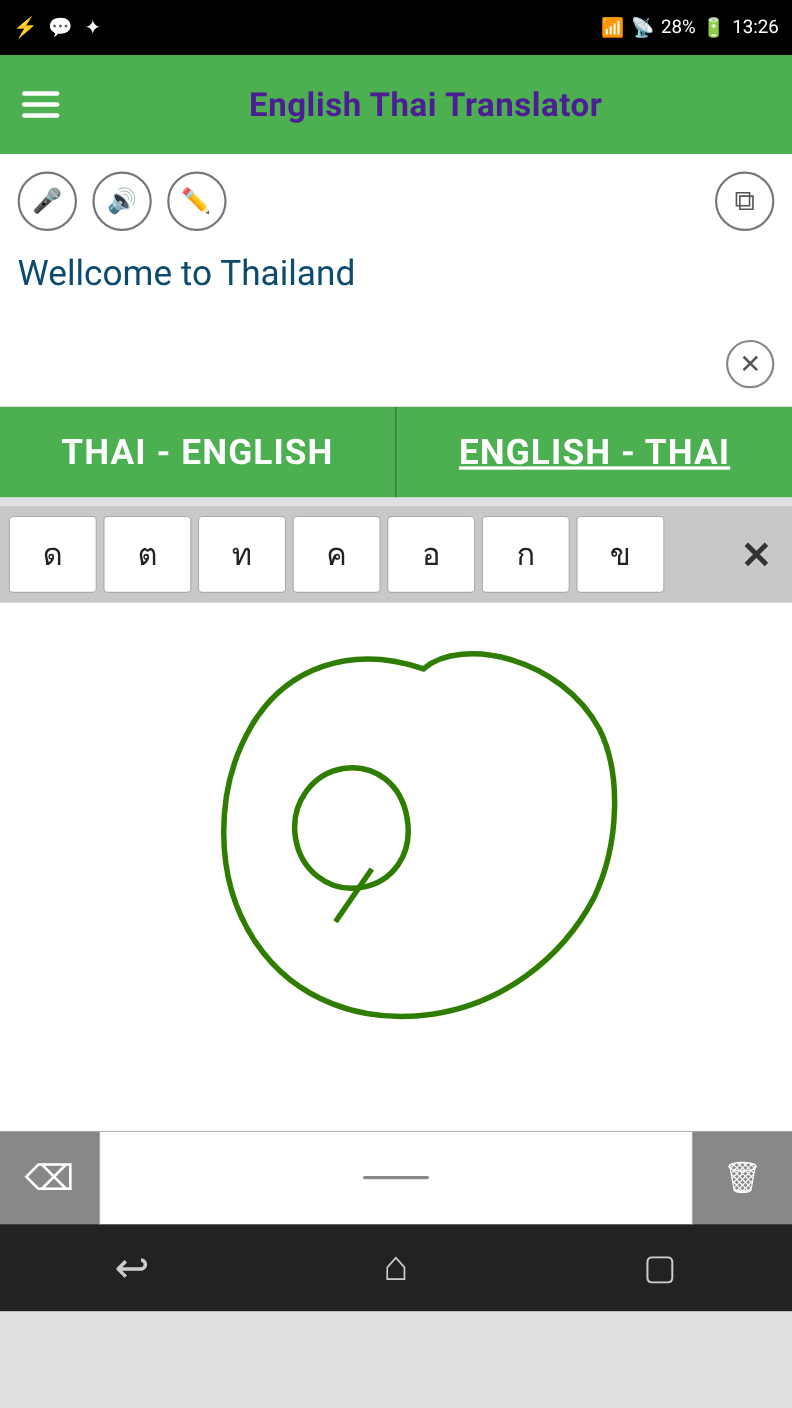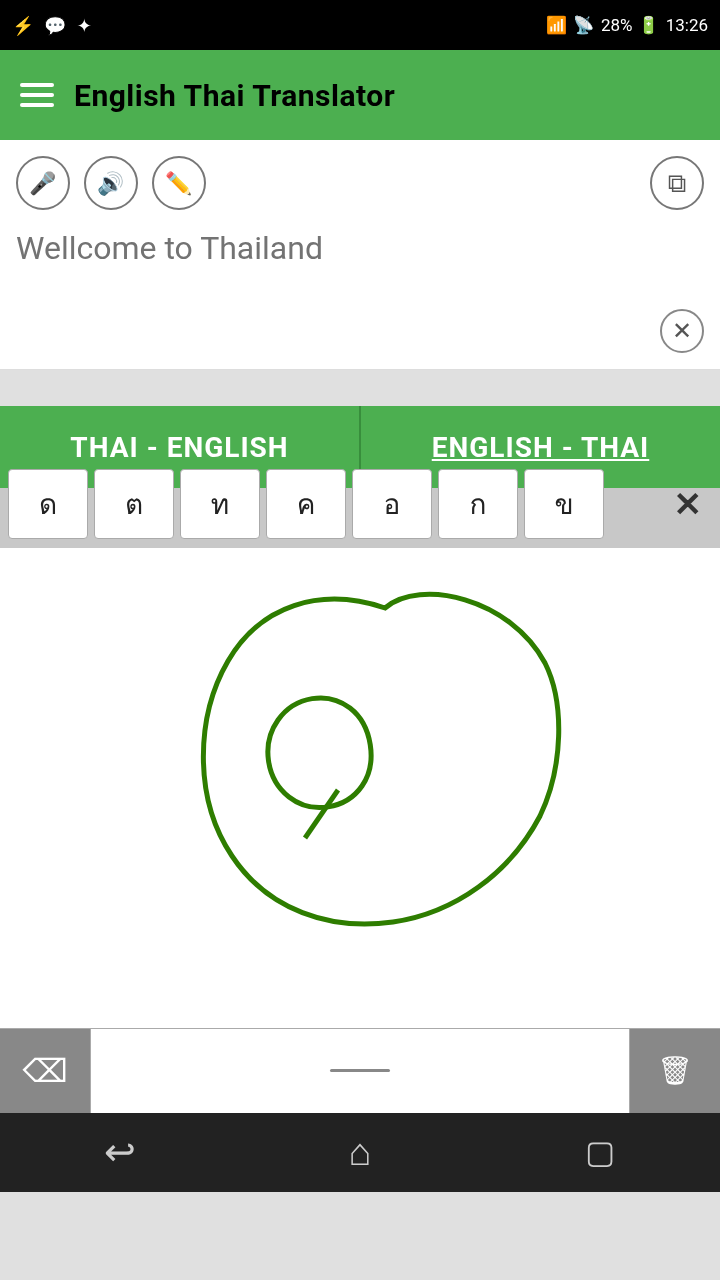--- a/index.html
+++ b/index.html
@@ -54,22 +54,22 @@
     }
     #menu-icon span {
       display: block;
       width: 34px;
       height: 4px;
       background: #fff;
       border-radius: 2px;
     }
     #header-title {
       flex: 1;
-      text-align: left;
-      color: #000000;
+      text-align: center;
+      color: #4c1d95;
       font-size: 30px;
       font-weight: bold;
       letter-spacing: 0.5px;
     }
 
     
     #input-area {
       width: 720px;
       background: #fff;
       border-bottom: 1px solid #ddd;
@@ -106,21 +106,21 @@
       display: flex;
       align-items: center;
       justify-content: center;
       cursor: pointer;
       background: #fff;
       font-size: 22px;
       color: #555;
     }
     #input-text {
       font-size: 32px;
-      color: #737373;
+      color: #0c4a6e;
       padding-right: 60px;
       line-height: 1.3;
       min-height: 60px;
     }
     #clear-btn {
       position: absolute;
       bottom: 16px;
       right: 16px;
       width: 44px;
       height: 44px;
@@ -140,26 +140,25 @@
       width: 720px;
       height: 90px;
       display: flex;
     }
     .mode-btn {
       flex: 1;
       height: 82px;
       display: flex;
       align-items: center;
       justify-content: center;
-      font-size: 28px;
+      font-size: 32px;
       font-weight: bold;
       color: #fff;
       cursor: pointer;
       letter-spacing: 1px;
-      margin-top: 36px;
     }
     #thai-english-btn {
       background: #4caf50;
       border-right: 2px solid #388e3c;
     }
     #english-thai-btn {
       background: #4caf50;
       text-decoration: underline;
     }
 

